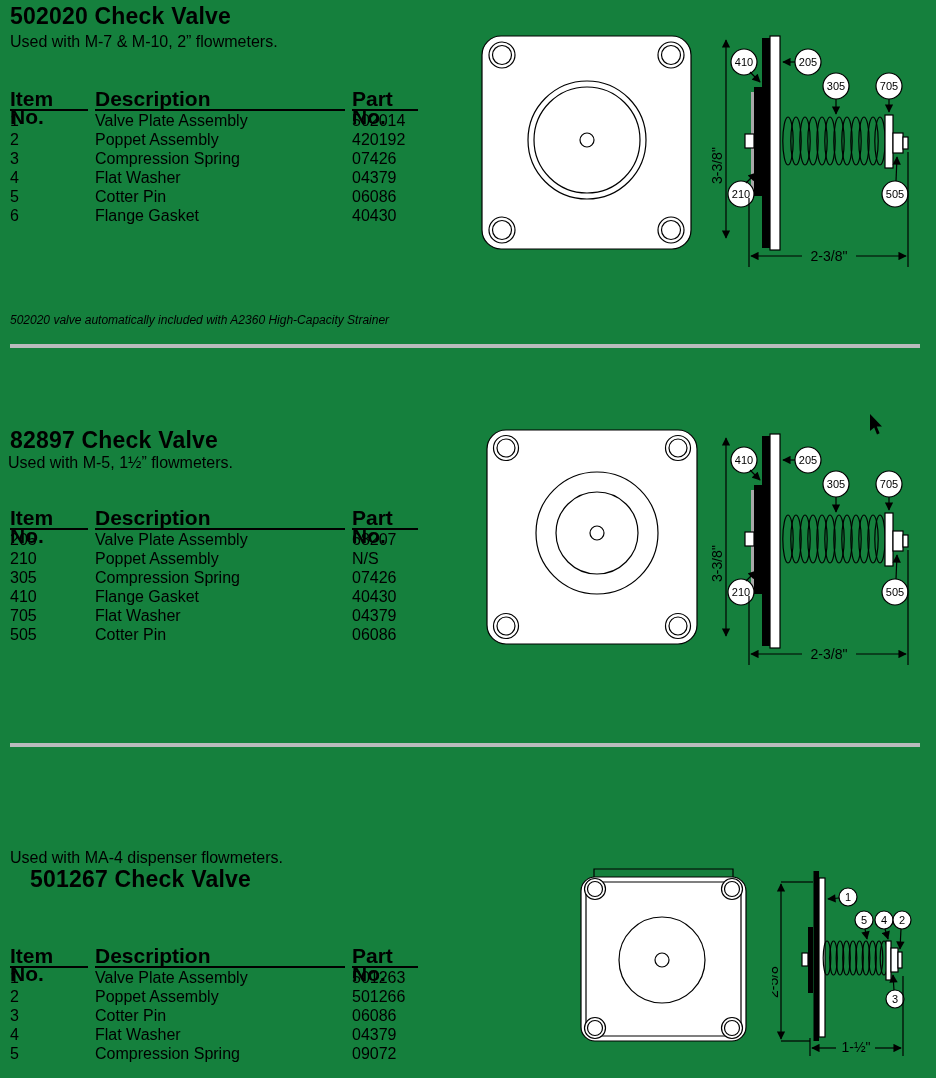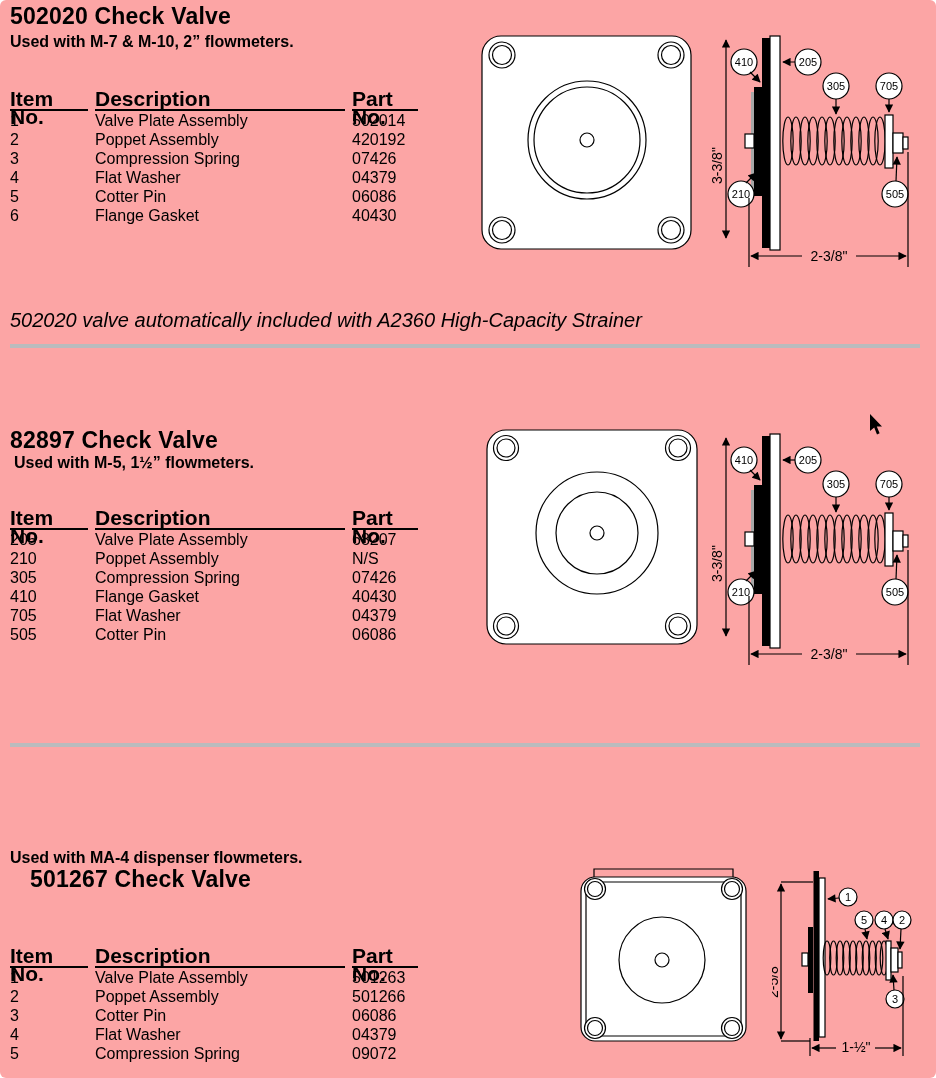--- a/index.html
+++ b/index.html
@@ -1,24 +1,24 @@
 <!DOCTYPE html>
 <html><head>
 <meta charset="utf-8">
 <style>
   * { margin:0; padding:0; box-sizing:border-box; }
   html,body { background:#ffffff; }
   .page {
-    position:relative; width:936px; height:1078px; background:#fca5a5;
-    font-family:"Liberation Sans", sans-serif; color:#000; overflow:hidden;border-radius:6px;
+    position:relative; width:936px; height:1078px; background:#15803d;
+    font-family:"Liberation Sans", sans-serif; color:#000; overflow:hidden;
   }
   .abs { position:absolute; }
   .sec-title { font-size:23px; font-weight:bold; line-height:26px; letter-spacing:0.2px; }
-  .sec-subtitle { font-size:16px; font-weight:bold; line-height:20px; }
-  .note { font-size:20px; font-style:italic; line-height:20px; }
+  .sec-subtitle { font-size:16px; font-weight:normal; line-height:20px; }
+  .note { font-size:12px; font-style:italic; line-height:20px; }
   .divider { background:#b9bbbd; height:4px; width:910px; left:10px; }
 
   .parts-table { display:block; }
   .t-row, .t-head {
     display:grid; grid-template-columns:78px 250px 66px; column-gap:7px;
   }
   .t-head > span {
     font-size:21px; font-weight:bold; line-height:18px;
     border-bottom:2.5px solid #000; padding-bottom:1px; height:21px;
   }
@@ -174,21 +174,21 @@
       <line x1="90" y1="234" x2="39" y2="234" class="ln" marker-end="url(#a1)"></line>
       <line x1="144" y1="234" x2="194" y2="234" class="ln" marker-end="url(#a1)"></line>
       <text x="117" y="239" text-anchor="middle" class="dim-text">2-3/8"</text>
     </g>
   </svg>
 
   <div class="abs note" style="left:10px; top:310px;">502020 valve automatically included with A2360 High-Capacity Strainer</div>
   <div class="abs divider" style="top:344px;"></div>
 
   <div class="abs sec-title" style="left:10px; top:427px;">82897 Check Valve</div>
-  <div class="abs sec-subtitle" style="left:14px; top:453px;">Used with M-5, 1½” flowmeters.</div>
+  <div class="abs sec-subtitle" style="left:8px; top:453px;">Used with M-5, 1½” flowmeters.</div>
 
   <div class="abs parts-table" style="left:10px; top:509px;">
     <div class="t-head">
       <span>Item No.</span>
       <span>Description</span>
       <span>Part No.</span>
     </div>
     <div class="t-row">
         <span>205</span>
         <span>Valve Plate Assembly</span>

